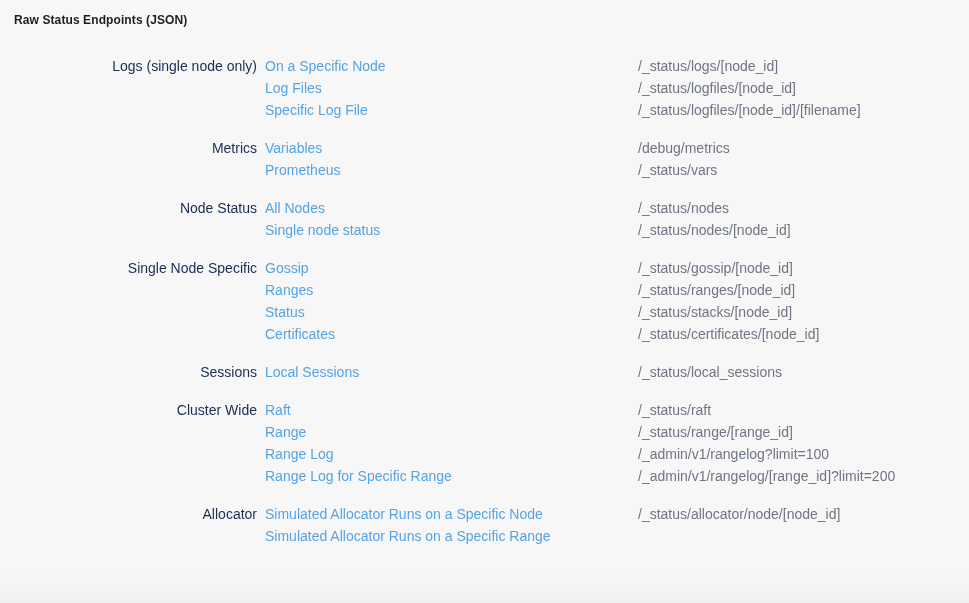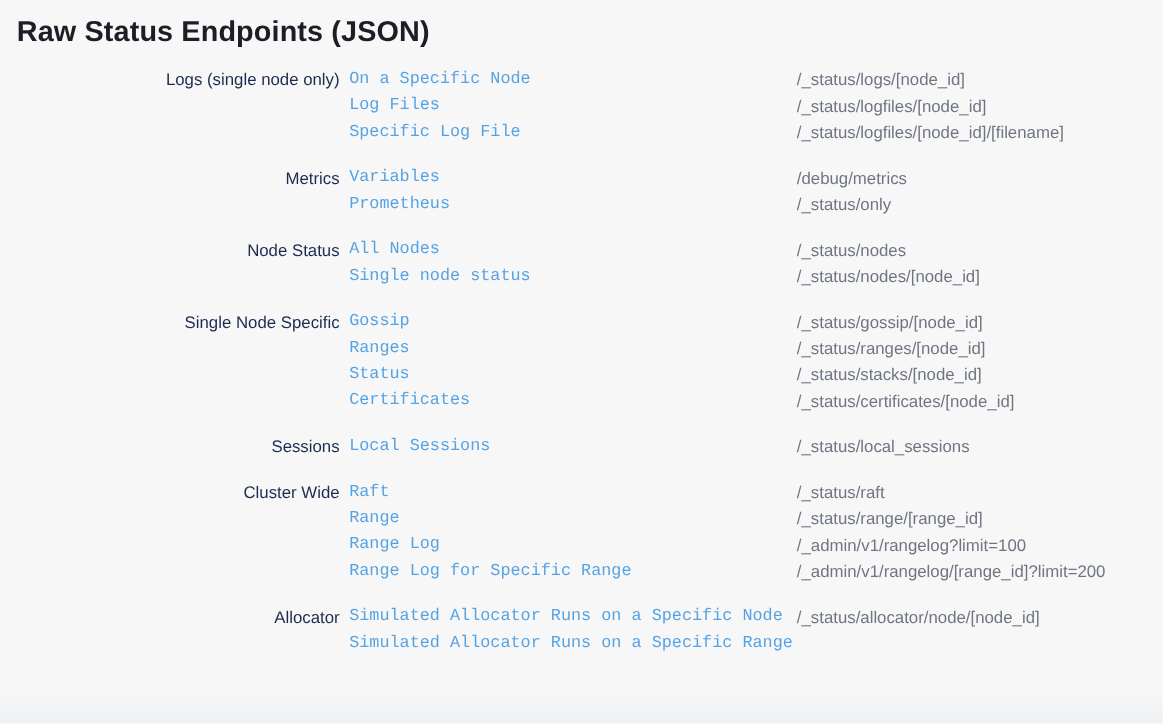--- a/index.html
+++ b/index.html
@@ -12,50 +12,48 @@
     position: relative;
     width: 969px;
     height: 603px;
     background: linear-gradient(#f7f7f8 0%, #f7f7f8 95%, #eef0f1 100%);
     overflow: hidden;
   }
   .page-title {
     position: absolute;
     top: 13px;
     left: 14px;
-    font-size: 24px;
+    font-size: 12px;
     font-weight: 600;
     color: #1b1e24;
     letter-spacing: 0.1px;
   }
   .endpoints {
     position: absolute;
     top: 55px;
     left: 0;
     right: 0;
   }
   .group {
     margin-bottom: 16px;
-    margin-left: 26px;
   }
   .row {
     display: grid;
     grid-template-columns: 257px 381px 1fr;
     height: 22px;
     line-height: 22px;
     font-size: 14px;
   }
   .cell-category {
     text-align: right;
     color: #1c2c4f;
     font-weight: 400;
   }
   .cell-link {
     padding-left: 8px;
-    font-family: Liberation Mono, monospace;
   }
   .cell-link a {
     color: #56a3e4;
     text-decoration: none;
     cursor: pointer;
   }
   .cell-path {
     color: #6f7582;
   }
 </style>
@@ -94,21 +92,21 @@
     <div class="cell-link">
       <a href="#">Variables</a>
     </div>
     <div class="cell-path">/debug/metrics</div>
   </div>
         <div class="row">
     <div class="cell-category"></div>
     <div class="cell-link">
       <a href="#">Prometheus</a>
     </div>
-    <div class="cell-path">/_status/only</div>
+    <div class="cell-path">/_status/vars</div>
   </div>
       </div>
       <div class="group">
         <div class="row">
     <div class="cell-category">Node Status</div>
     <div class="cell-link">
       <a href="#">All Nodes</a>
     </div>
     <div class="cell-path">/_status/nodes</div>
   </div>

